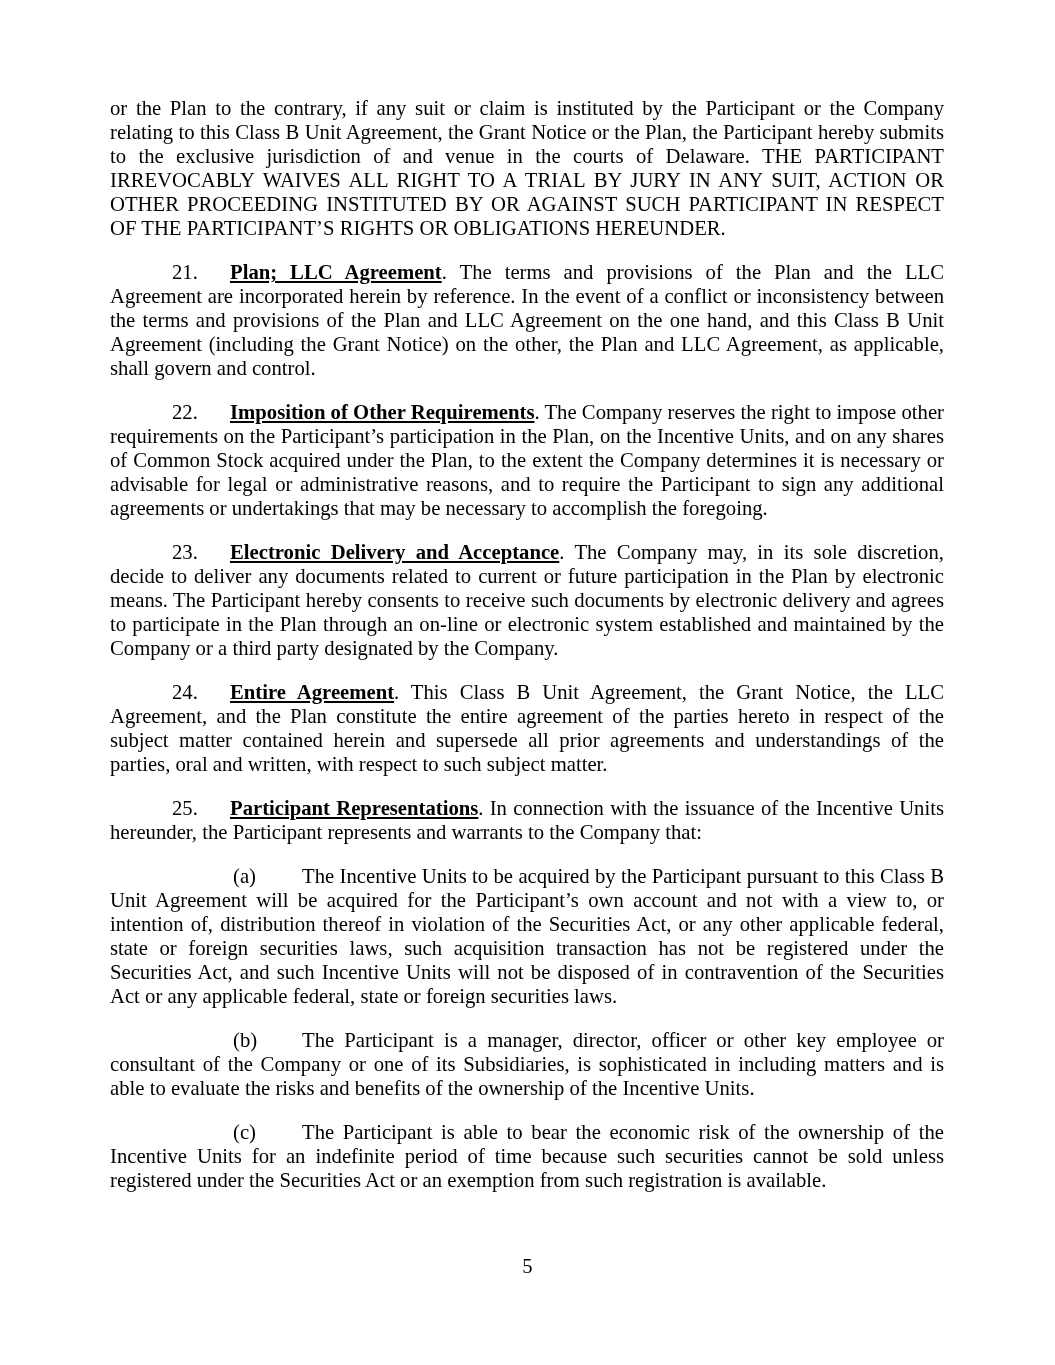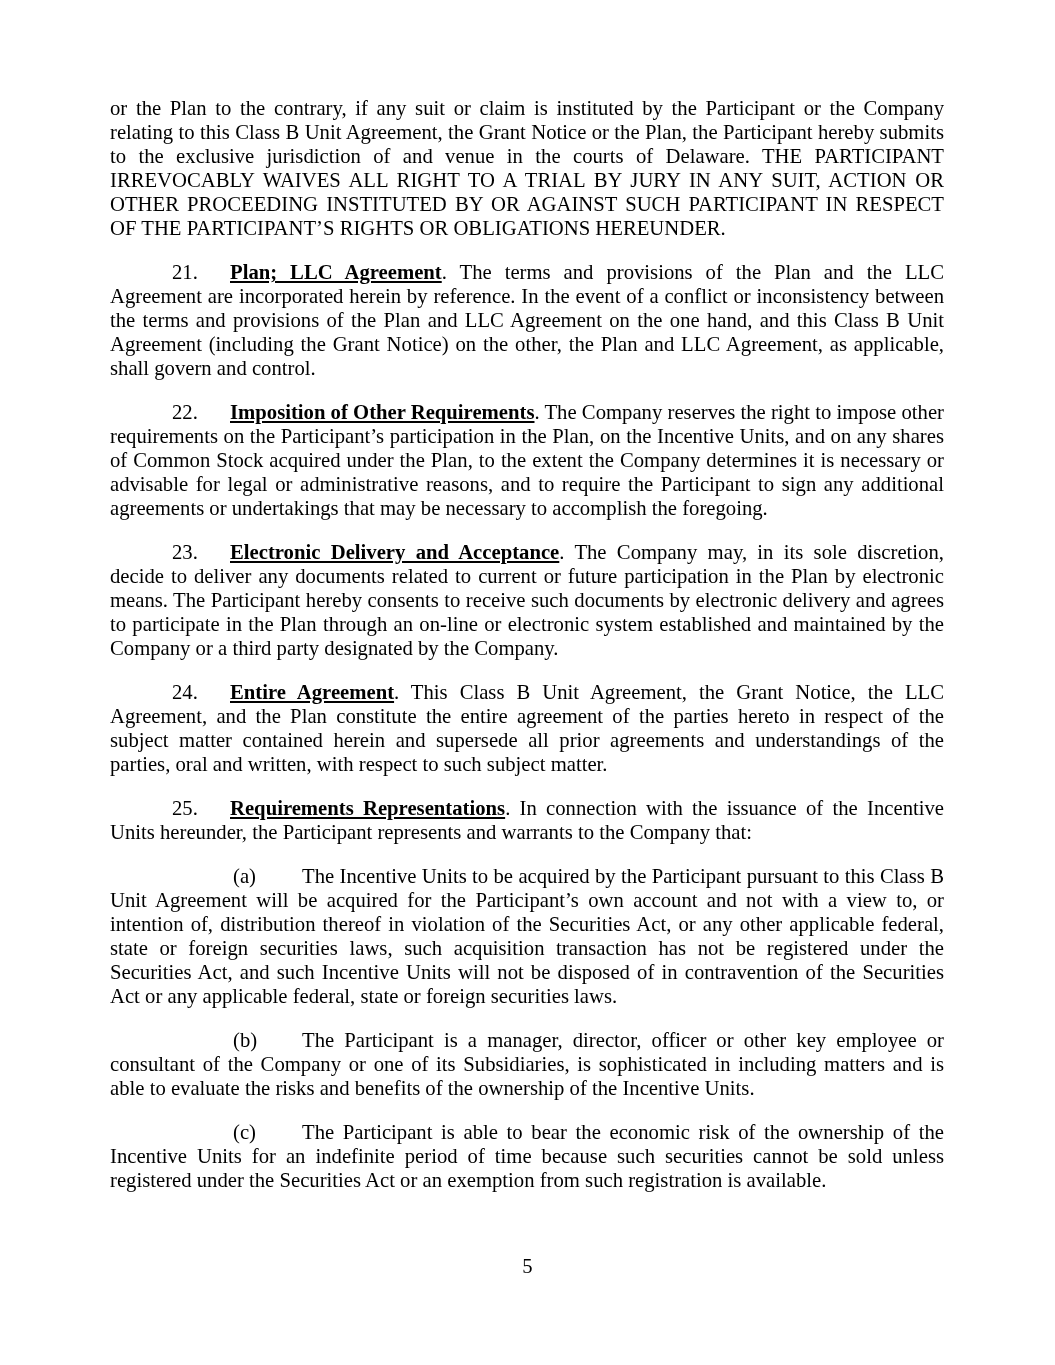--- a/index.html
+++ b/index.html
@@ -62,21 +62,21 @@
     <p class="para">or the Plan to the contrary, if any suit or claim is instituted by the Participant or the Company relating to this Class B Unit Agreement, the Grant Notice or the Plan, the Participant hereby submits to the exclusive jurisdiction of and venue in the courts of Delaware. THE PARTICIPANT IRREVOCABLY WAIVES ALL RIGHT TO A TRIAL BY JURY IN ANY SUIT, ACTION OR OTHER PROCEEDING INSTITUTED BY OR AGAINST SUCH PARTICIPANT IN RESPECT OF THE PARTICIPANT’S RIGHTS OR OBLIGATIONS HEREUNDER.</p>
 
     <p class="para numbered"><span class="sec-num">21.</span><span class="sec-heading">Plan; LLC Agreement</span><span>. The terms and provisions of the Plan and the LLC Agreement are incorporated herein by reference. In the event of a conflict or inconsistency between the terms and provisions of the Plan and LLC Agreement on the one hand, and this Class B Unit Agreement (including the Grant Notice) on the other, the Plan and LLC Agreement, as applicable, shall govern and control.</span></p>
 
     <p class="para numbered"><span class="sec-num">22.</span><span class="sec-heading">Imposition of Other Requirements</span><span>. The Company reserves the right to impose other requirements on the Participant’s participation in the Plan, on the Incentive Units, and on any shares of Common Stock acquired under the Plan, to the extent the Company determines it is necessary or advisable for legal or administrative reasons, and to require the Participant to sign any additional agreements or undertakings that may be necessary to accomplish the foregoing.</span></p>
 
     <p class="para numbered"><span class="sec-num">23.</span><span class="sec-heading">Electronic Delivery and Acceptance</span><span>. The Company may, in its sole discretion, decide to deliver any documents related to current or future participation in the Plan by electronic means. The Participant hereby consents to receive such documents by electronic delivery and agrees to participate in the Plan through an on-line or electronic system established and maintained by the Company or a third party designated by the Company.</span></p>
 
     <p class="para numbered"><span class="sec-num">24.</span><span class="sec-heading">Entire Agreement</span><span>. This Class B Unit Agreement, the Grant Notice, the LLC Agreement, and the Plan constitute the entire agreement of the parties hereto in respect of the subject matter contained herein and supersede all prior agreements and understandings of the parties, oral and written, with respect to such subject matter.</span></p>
 
-    <p class="para numbered"><span class="sec-num">25.</span><span class="sec-heading">Requirements Representations</span><span>.  In connection with the issuance of the Incentive Units hereunder, the Participant represents and warrants to the Company that:</span></p>
+    <p class="para numbered"><span class="sec-num">25.</span><span class="sec-heading">Participant Representations</span><span>.  In connection with the issuance of the Incentive Units hereunder, the Participant represents and warrants to the Company that:</span></p>
 
     <p class="para lettered"><span class="sub-label">(a)</span><span>The Incentive Units to be acquired by the Participant pursuant to this Class B Unit Agreement will be acquired for the Participant’s own account and not with a view to, or intention of, distribution thereof in violation of the Securities Act, or any other applicable federal, state or foreign securities laws, such acquisition transaction has not be registered under the Securities Act, and such Incentive Units will not be disposed of in contravention of the Securities Act or any applicable federal, state or foreign securities laws.</span></p>
 
     <p class="para lettered"><span class="sub-label">(b)</span><span>The Participant is a manager, director, officer or other key employee or consultant of the Company or one of its Subsidiaries, is sophisticated in including matters and is able to evaluate the risks and benefits of the ownership of the Incentive Units.</span></p>
 
     <p class="para lettered"><span class="sub-label">(c)</span><span>The Participant is able to bear the economic risk of the ownership of the Incentive Units for an indefinite period of time because such securities cannot be sold unless registered under the Securities Act or an exemption from such registration is available.</span></p>
 
   </div>
 
   <div class="page-number">5</div>

